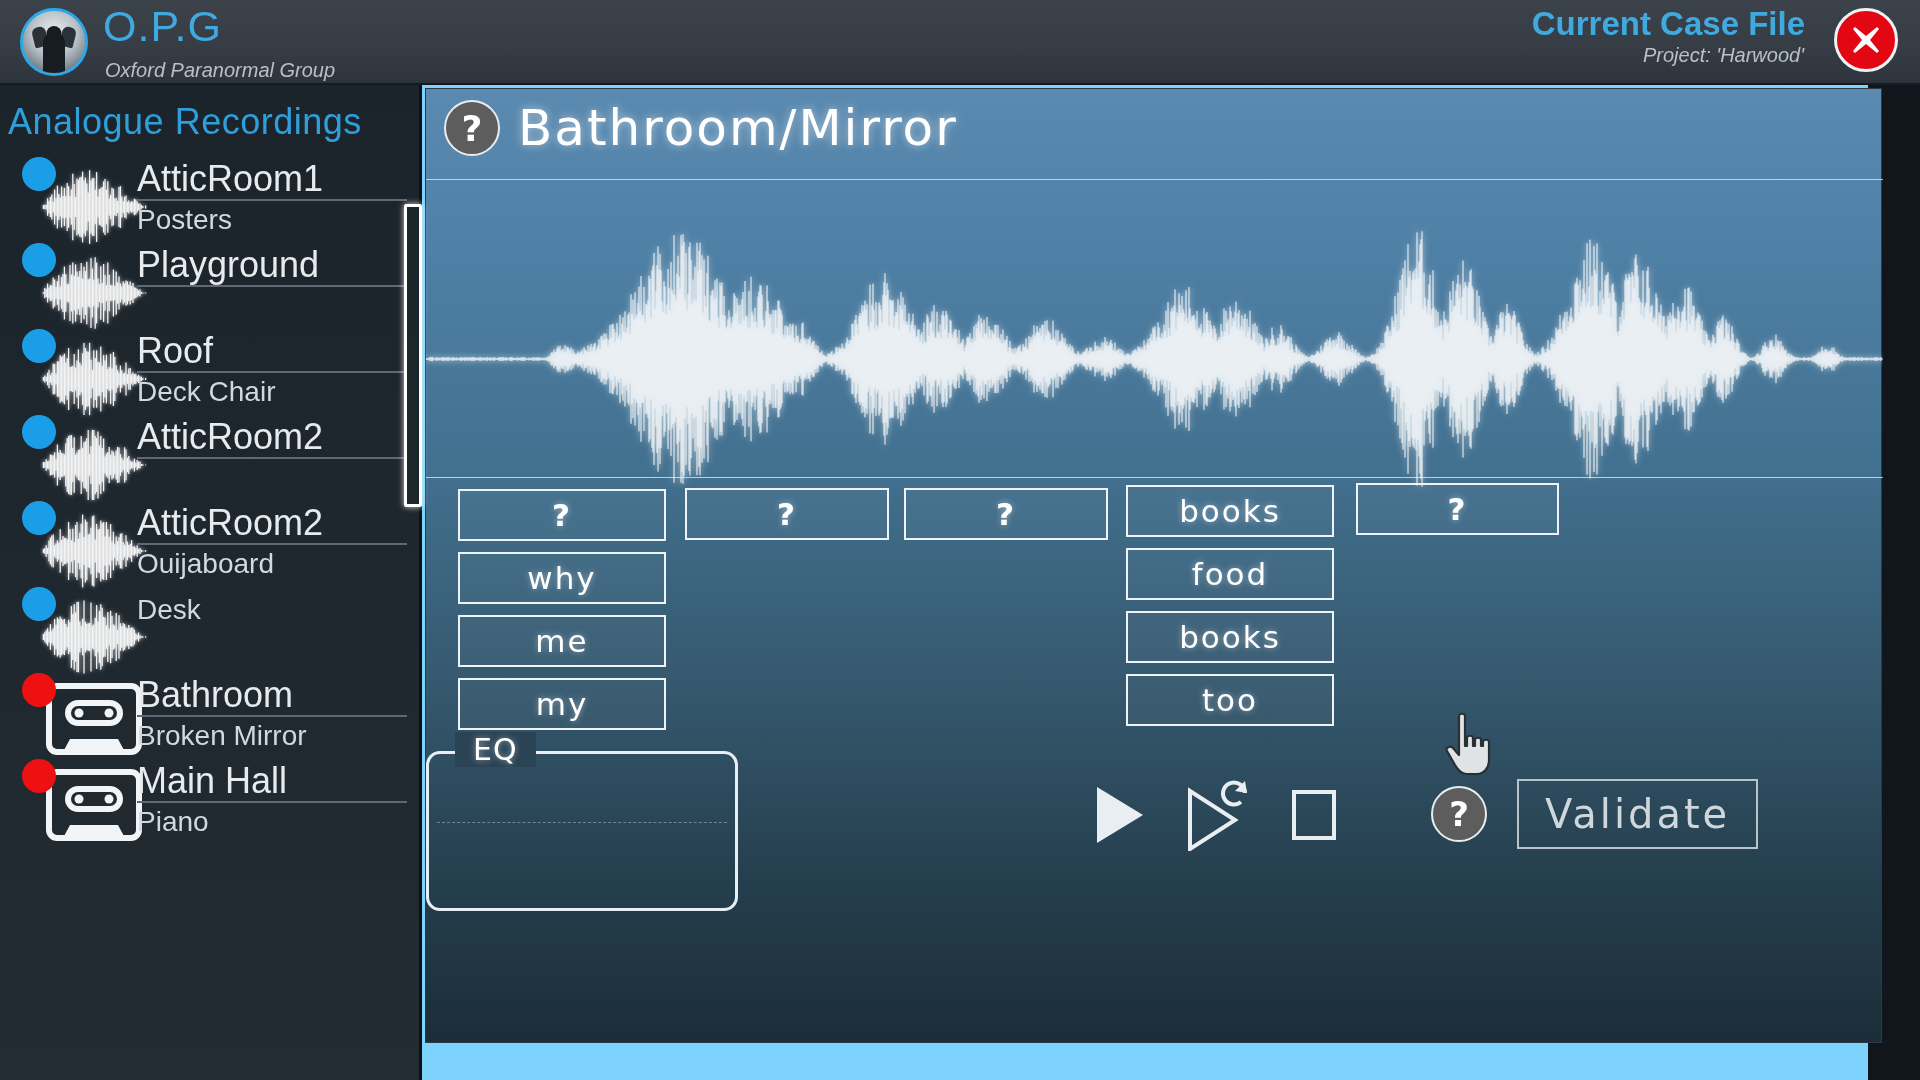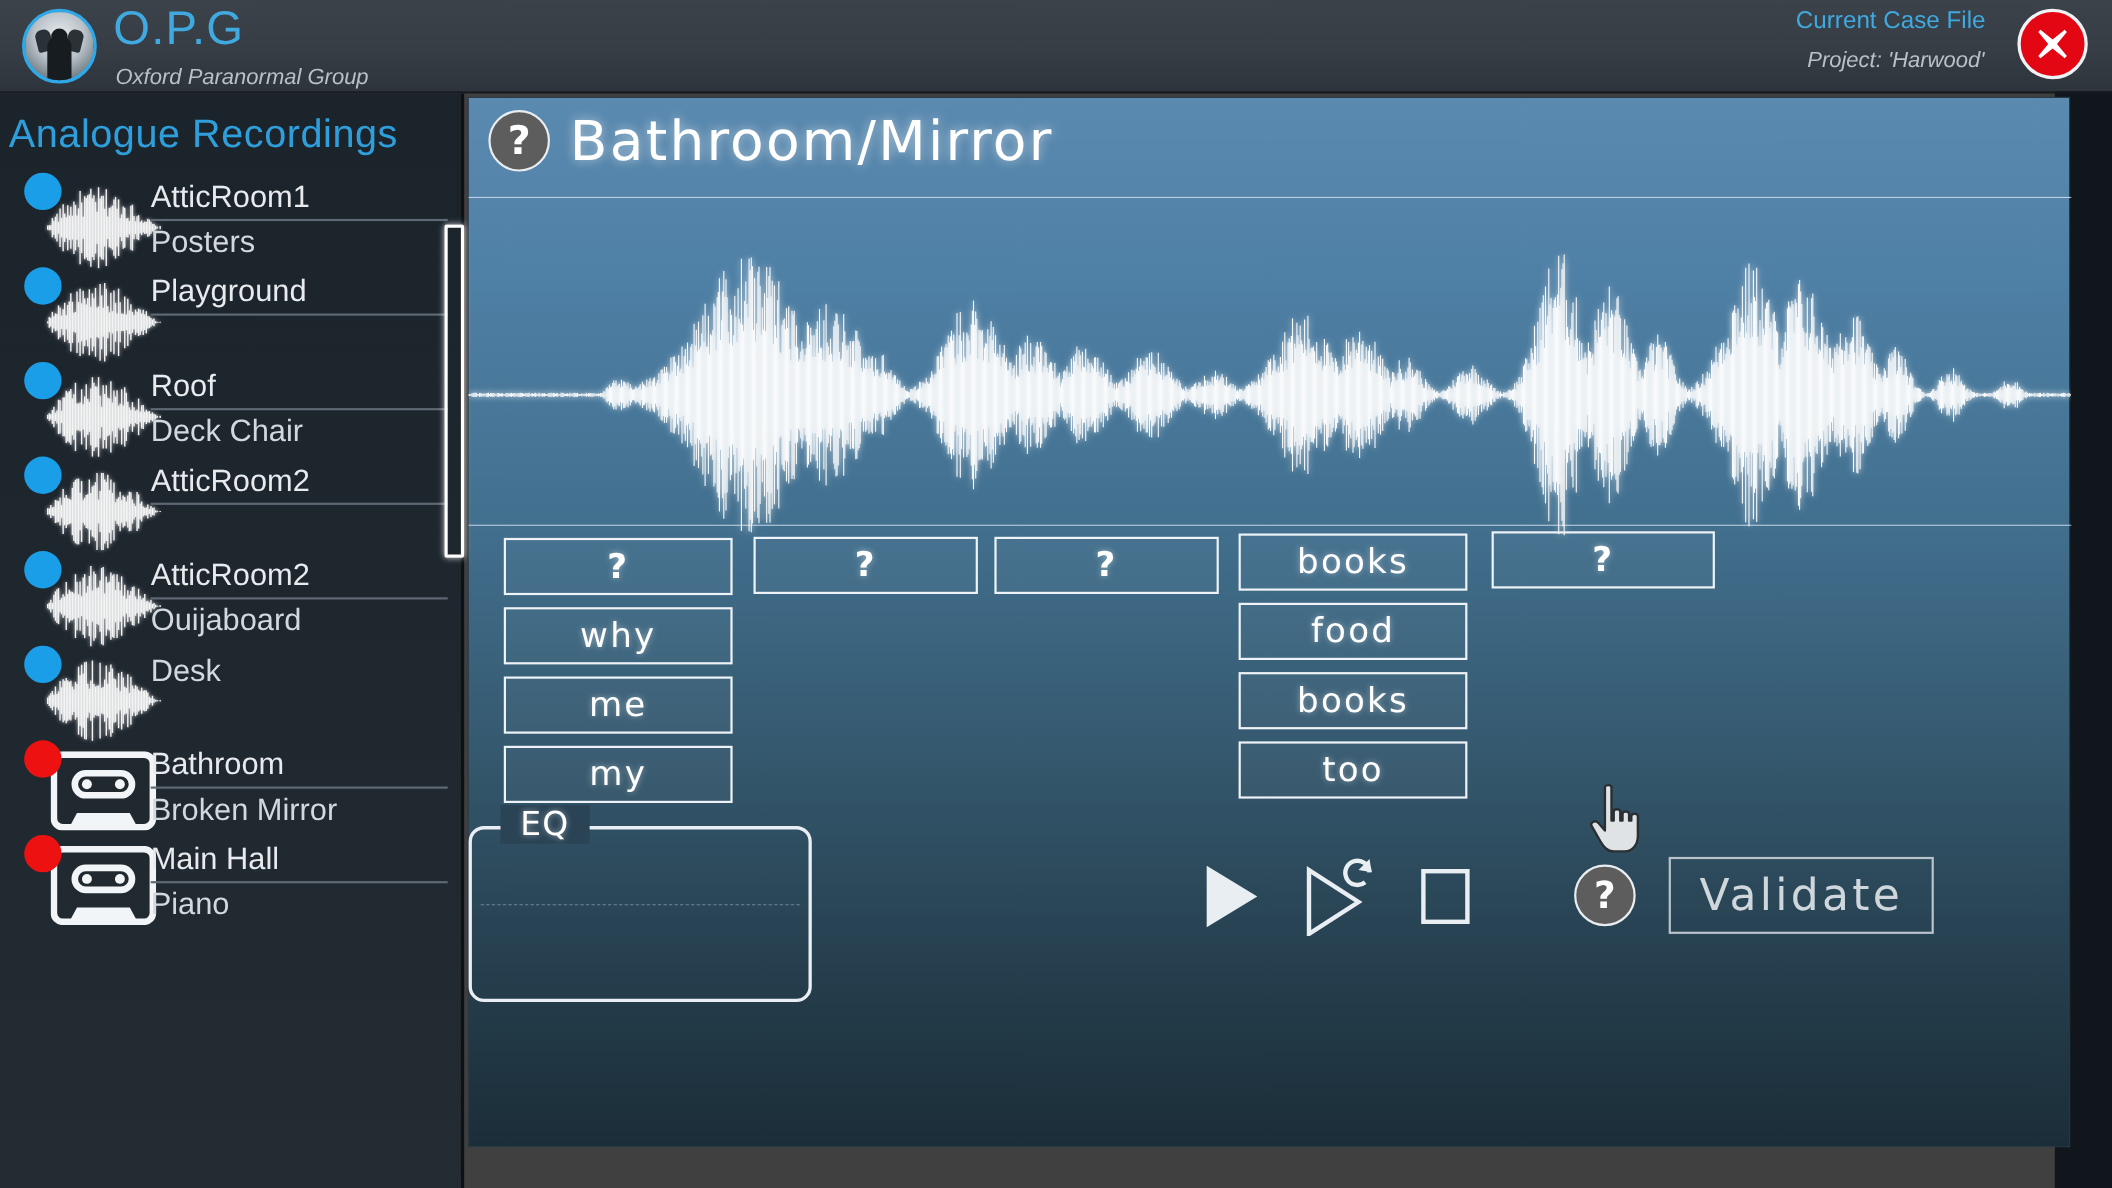--- a/index.html
+++ b/index.html
@@ -2,21 +2,21 @@
 <html><head>
 <meta charset="utf-8">
 <style>
   * { box-sizing: border-box; margin: 0; padding: 0; }
   html, body {
     width: 1920px; height: 1080px;
     background: #10161c;
     font-family: "Liberation Sans", sans-serif;
     overflow: hidden;
   }
-  #app { position: relative; width: 1868px; height: 1080px; background:#404040; }
+  #app { position: relative; width: 1868px; height: 1080px; background:#7dd3fc; }
 
   
   .topbar {
     position: absolute; left:0; top:0; width:1920px; height:85px;
     background: linear-gradient(180deg,#3b4249 0%, #363d45 55%, #2e343b 100%);
     border-bottom: 2px solid #161b21;
   }
   .logo-badge {
     position:absolute; left:20px; top:8px; width:68px; height:68px; border-radius:50%;
     border:3px solid #2fa8e8; overflow:hidden;
@@ -38,21 +38,21 @@
   .brand-title {
     position:absolute; left:103px; top:2px;
     font-size:43px; letter-spacing:1px; color:#3fa9e0; font-weight:400;
   }
   .brand-sub {
     position:absolute; left:105px; top:44px;
     font-size:20px; color:#b9c0c6; font-style:italic; font-weight:400;margin-top:15px;
   }
   .case-title {
     position:absolute; right:115px; top:5px; text-align:center;
-    font-size:22px; color:#3fa9e0; white-space:nowrap;
+    font-size:33px; color:#3fa9e0; white-space:nowrap;font-weight:bold;
   }
   .case-sub {
     position:absolute; right:116px; top:44px; 
     font-size:20px; color:#b9c0c6; font-style:italic; white-space:nowrap;
   }
   .close-btn {
     position:absolute; right:22px; top:8px; width:64px; height:64px; border-radius:50%;
     background:#e30613; border:3px solid #f0f3f5; display:flex; align-items:center; justify-content:center;
     cursor:pointer;
   }
@@ -70,21 +70,21 @@
     font-size:36px; font-weight:400; color:#2f9fdc; letter-spacing:0.5px;
   }
   .rec-list { position:absolute; left:0; top:72px; width:422px; }
   .rec-item { position:relative; height:86px; padding-left:18px; cursor:pointer; }
   .rec-icon { position:absolute; left:20px; top:2px; width:108px; height:80px; }
   .dot { position:absolute; left:22px; top:0px; width:34px; height:34px; border-radius:50%; z-index:3; }
   .dot.blue { background:#1b9ee8; }
   .dot.red  { background:#ee1111; }
   .rec-text { position:absolute; left:137px; top:4px; width:280px; }
   .rec-title {
-    font-size:28px; color:#e7ebee; line-height:36px; font-weight:400;
+    font-size:36px; color:#e7ebee; line-height:36px; font-weight:400;
     border-bottom:2px solid #5e6973; padding-bottom:2px; width:270px;
   }
   .rec-sub { font-size:28px; color:#d2d8dd; line-height:38px; font-weight:400; }
 
   
   .wavethumb { position:absolute; left:20px; top:8px; }
   .cassette { position:absolute; left:26px; top:8px; }
 
   
   .main {

